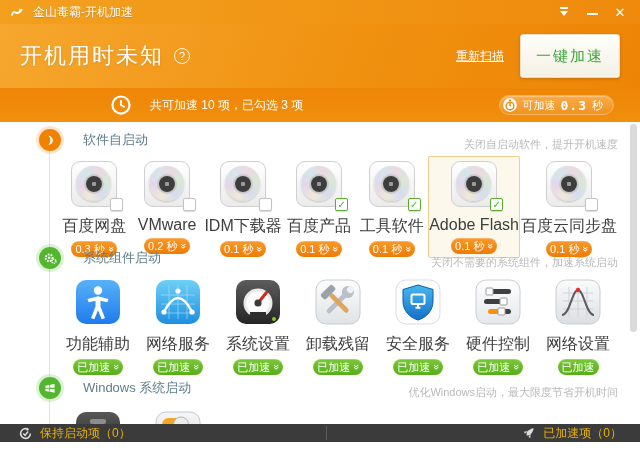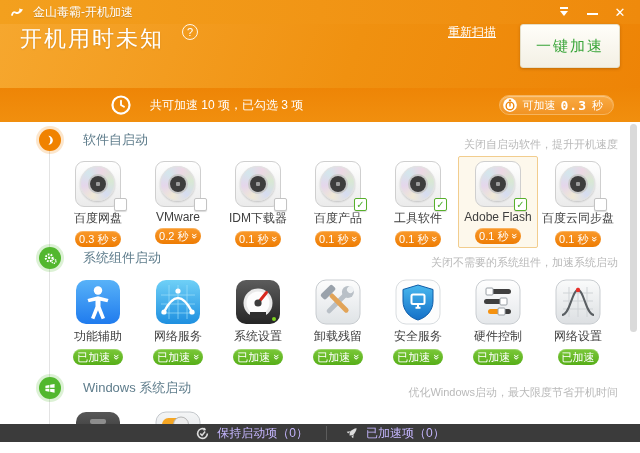--- a/index.html
+++ b/index.html
@@ -13,22 +13,22 @@
   .tb-icon{display:flex;margin-left:4px;}
   .tb-title{font-size:12px;margin-left:7px;text-shadow:0 1px 1px rgba(0,0,0,.18);}
   .tb-controls{margin-left:auto;display:flex;align-items:center;}
   .tb-btn{width:28px;height:20px;display:flex;align-items:center;justify-content:center;cursor:pointer;}
   .menu-glyph{width:0;height:0;border:4px solid transparent;border-top:5px solid #fff;margin-top:6px;position:relative;}
   .menu-glyph::before{content:"";position:absolute;left:-4px;top:-9px;width:8px;height:2px;background:#fff;}
   .min-glyph{width:11px;height:2px;background:#fff;margin-top:4px;}
   .close-glyph{font-size:13px;font-weight:bold;line-height:1;}
 
   
-  .header{height:64px;display:flex;align-items:flex-start;padding:0 20px;
-    background:linear-gradient(110deg,#f6a72e 0%,#f09110 55%,#ee8406 100%);color:#fff;gap:8px;}
+  .header{height:64px;display:flex;align-items:center;padding:0 20px;
+    background:linear-gradient(110deg,#f6a72e 0%,#f09110 55%,#ee8406 100%);color:#fff;}
   .header-title{font-size:22px;letter-spacing:2px;text-shadow:0 1px 2px rgba(0,0,0,.12);}
   .help-icon{width:16px;height:16px;border:1px solid rgba(255,255,255,.9);border-radius:50%;
     font-size:11px;display:flex;align-items:center;justify-content:center;margin-left:10px;cursor:pointer;}
   .rescan{margin-left:auto;font-size:12px;color:#fff;text-decoration:underline;cursor:pointer;margin-right:16px;}
   .boost-btn{width:100px;height:44px;background:linear-gradient(#fffef9,#f3f0e4);
     border:1px solid #e6dfc9;border-radius:3px;color:#3aa53a;font-size:15px;letter-spacing:2px;
     font-family:inherit;cursor:pointer;box-shadow:0 1px 3px rgba(110,55,0,.35);}
 
   
   .statusbar{height:34px;display:flex;align-items:center;background:linear-gradient(#ee8506,#f18f0e);
@@ -56,42 +56,42 @@
   .item{display:flex;flex-direction:column;align-items:center;padding-top:3px;
     border:1px solid transparent;border-radius:2px;cursor:pointer;}
   .item.highlight{background:#fdf8ec;border-color:#f2cd8e;}
   .icon-wrap{position:relative;width:48px;height:48px;display:flex;align-items:center;justify-content:center;}
   .app-icon{display:block;}
   .app-icon svg{display:block;}
   .checkbox{position:absolute;right:-5px;bottom:-3px;width:13px;height:13px;background:#fff;
     border:1px solid #c3c3c3;border-radius:2px;box-shadow:0 1px 1px rgba(0,0,0,.15);
     font-size:10px;line-height:11px;text-align:center;color:#4caf2e;cursor:pointer;}
   .checkbox.checked{border-color:#58b02c;font-weight:bold;}
-  .item-label{font-size:12px;color:#3e3e3e;margin-top:2px;white-space:nowrap;}
+  .item-label{font-size:16px;color:#3e3e3e;margin-top:8px;white-space:nowrap;}
   .badge{margin-top:4px;height:16px;padding:0 4px;border-radius:9px;color:#fff;font-size:11px;
     display:flex;align-items:center;gap:3px;}
   .badge.orange{background:linear-gradient(#f9992a,#ee7c03);box-shadow:inset 0 1px 0 rgba(255,255,255,.25);}
   .badge.green{background:linear-gradient(#7bc83a,#57ae18);box-shadow:inset 0 1px 0 rgba(255,255,255,.25);}
   .chev{display:inline-block;transform:rotate(90deg);font-size:10px;line-height:1;}
   .item.partial .icon-wrap{margin-top:2px;}
 
   
   .icon-disc{display:block;width:46px;height:46px;border-radius:9px;
     background:linear-gradient(#ffffff,#ebebeb);border:1px solid #cfcfcf;position:relative;}
   .icon-disc::before{content:"";position:absolute;left:4px;top:4px;width:35px;height:35px;border-radius:50%;
     background:conic-gradient(from 20deg,#ecd7e4,#d8e8d3,#d6dcf0,#f0e9d6,#e5d6eb,#d4e6ec,#ecd7e4);
     box-shadow:inset 0 0 0 1px #e2e2e2,0 1px 2px rgba(0,0,0,.18);}
   .icon-disc::after{content:"";position:absolute;left:13.5px;top:13.5px;width:16px;height:16px;border-radius:50%;
     background:radial-gradient(circle,#9b9b9b 0 2px,#3d3d3d 2.5px);box-shadow:0 0 0 2px #c9c9c9;}
 
   .scrollbar-thumb{position:absolute;right:3px;top:2px;width:7px;height:208px;border-radius:4px;background:#dadada;}
 
   
-  .footer{height:18px;background:#3b3b3b;display:flex;align-items:center;justify-content:center;
-    color:#c4b5fd;font-size:12px;}
+  .footer{height:18px;background:#3b3b3b;display:flex;align-items:center;justify-content:space-between;
+    color:#eab308;font-size:12px;}
   .footer-btn{display:flex;align-items:center;gap:7px;padding:0 18px;height:100%;cursor:pointer;}
   .footer-divider{width:1px;height:14px;background:#5c5c5c;}
 </style>
 </head>
 <body>
 
 <div class="window">
 
   <div class="titlebar">
     <span class="tb-icon">

